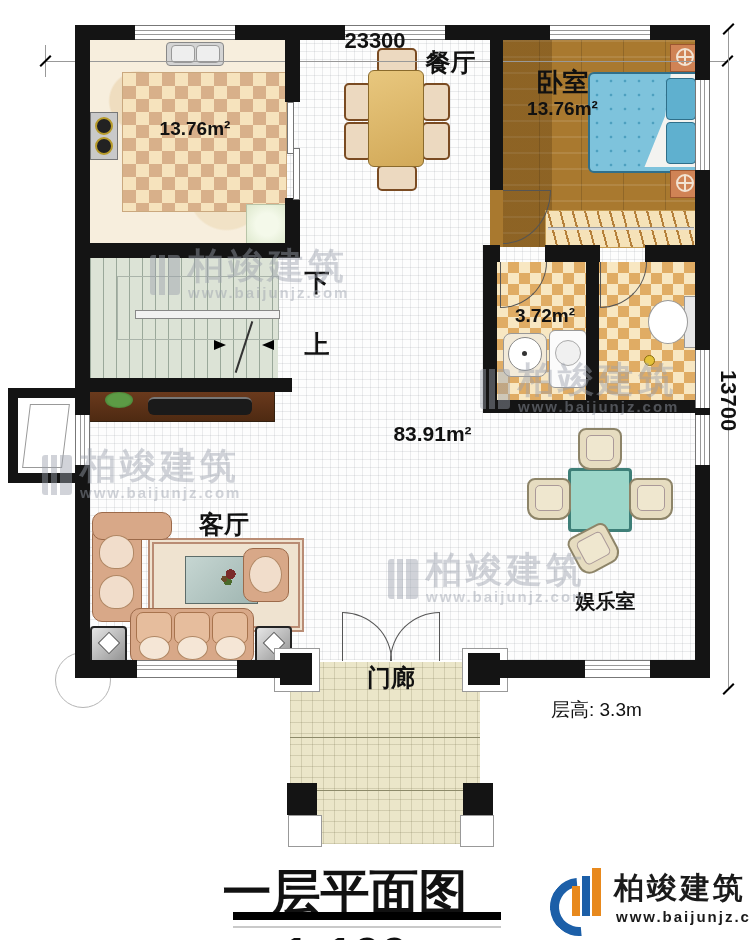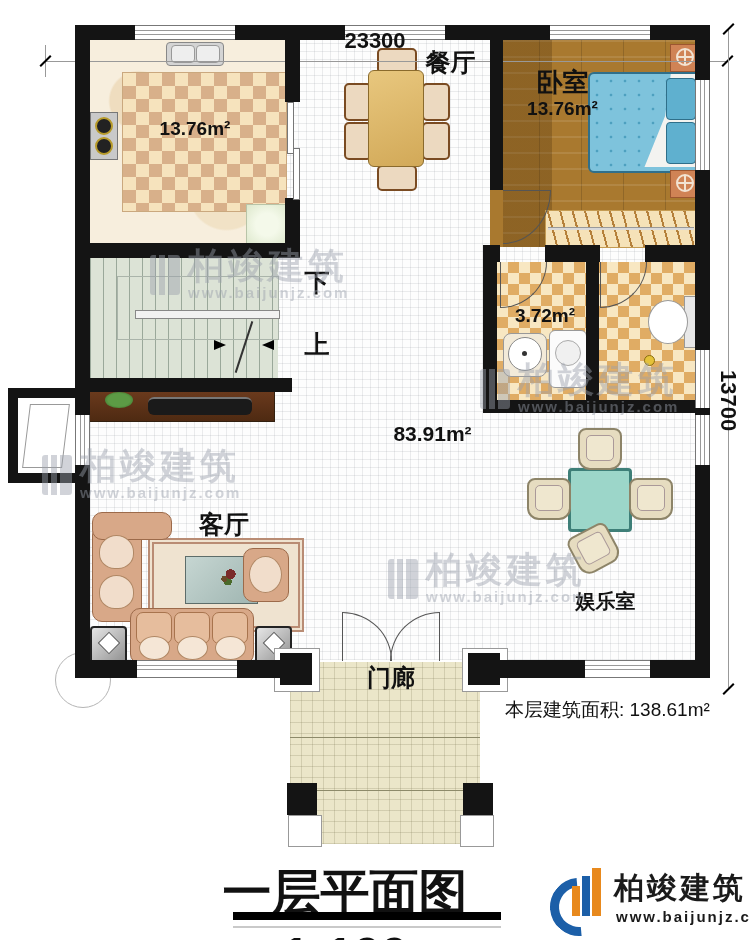--- a/index.html
+++ b/index.html
@@ -221,21 +221,21 @@
     <span class="wmtxt"><span class="n">柏竣建筑</span><br>
     <span class="u">www.baijunjz.com</span></span>
   </div>
   <div class="wm" style="left:388px;top:552px;">
     <span class="ic"></span>
     <span class="wmtxt"><span class="n">柏竣建筑</span><br>
     <span class="u">www.baijunjz.com</span></span>
   </div>
 
   <div class="abs" style="left:505px;top:696px;width:245px;z-index:50;font-size:19px;line-height:28px;font-weight:500;">
-    <div>本层建筑面积: 138.61m²</div>
+    <div style="padding-left:46px;">层高: 3.3m</div>
   </div>
 
   <div class="abs" style="left:180px;top:860px;width:330px;text-align:center;font-size:49px;font-weight:700;z-index:50;">一层平面图1:100</div>
   <div class="abs" style="left:233px;top:912px;width:268px;height:8px;background:#000;z-index:50;"></div>
   <div class="abs" style="left:233px;top:926px;width:268px;height:2px;background:#c9c9c9;z-index:50;"></div>
 
   <div class="abs" style="left:550px;top:864px;width:198px;height:70px;z-index:50;">
     <div class="abs" style="left:0;top:2px;width:58px;height:62px;">
       <div class="abs" style="left:0;top:12px;width:40px;height:40px;border:9px solid #1c5fa8;border-top-color:transparent;border-right-color:transparent;border-radius:50%;transform:rotate(40deg);"></div>
       <div class="abs" style="left:22px;top:20px;width:8px;height:30px;background:#e8891d;"></div>

